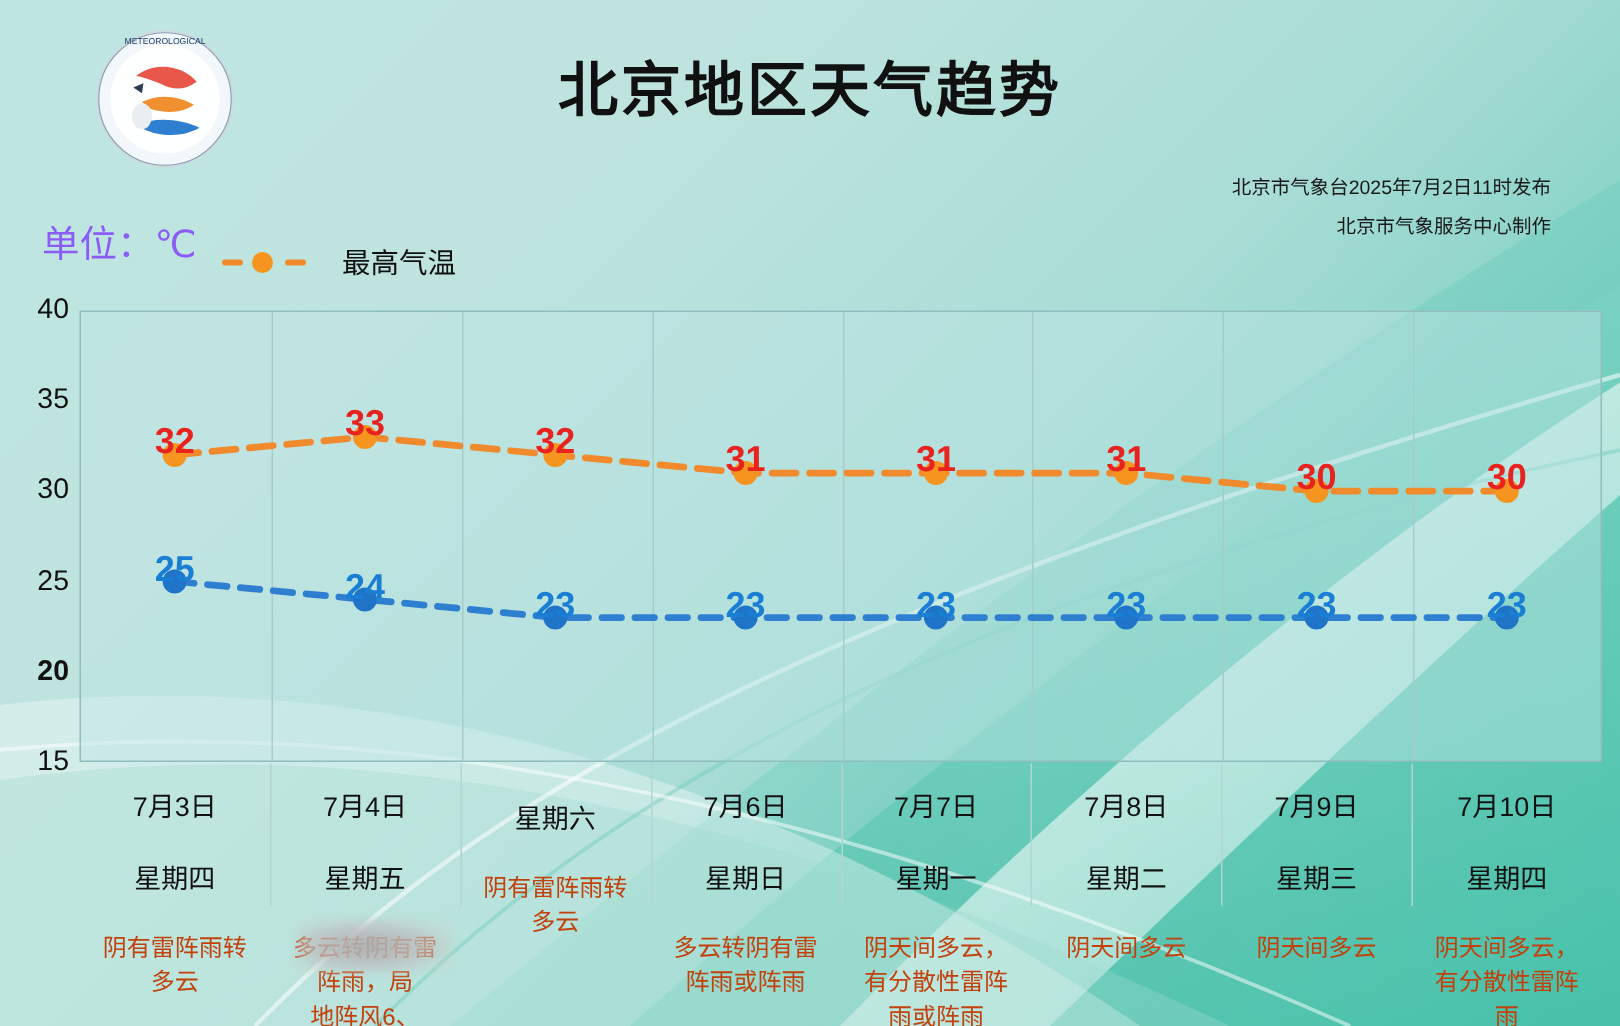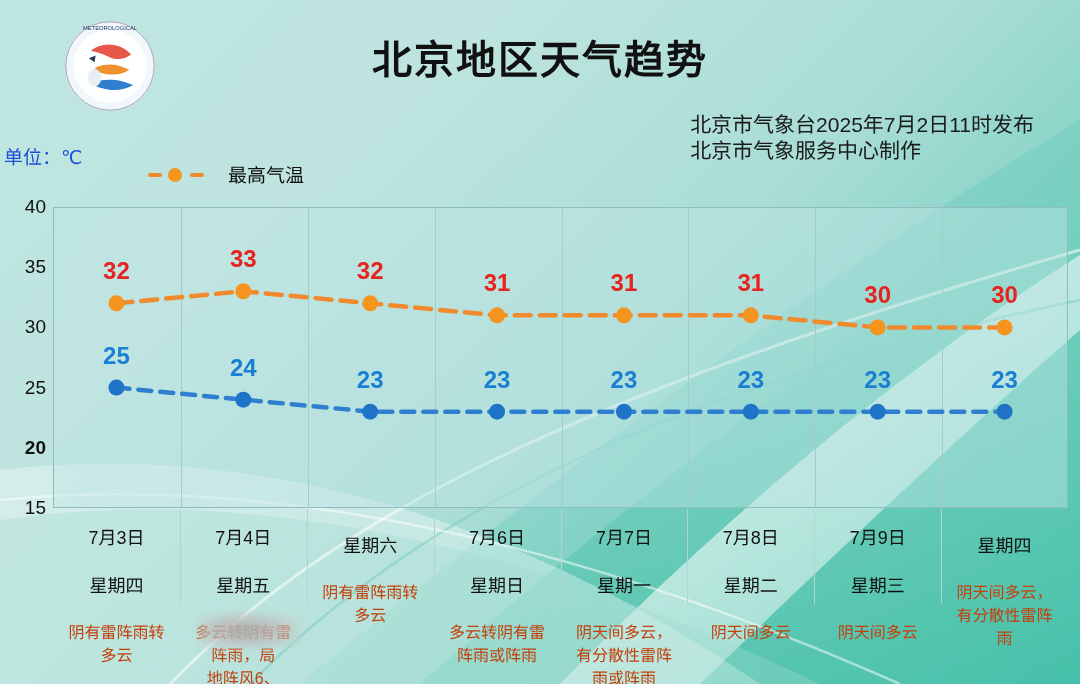--- a/index.html
+++ b/index.html
@@ -18,25 +18,25 @@
   .logo { position:absolute; left:62px; top:18px; width:96px; height:96px; z-index:3; }
 
   
   .title {
     position:absolute; left:0; top:28px; width:1080px; text-align:center;
     font-size:40px; font-weight:bold; letter-spacing:2px; color:#111; z-index:3;
     font-family:"Liberation Sans","DejaVu Sans",sans-serif;
   }
   .issue {
     position:absolute; right:46px; top:112px; z-index:3;
-    font-size:21px; line-height:26px; color:#1a1a1a; text-align:left;
+    font-size:13px; line-height:26px; color:#1a1a1a; text-align:right;
   }
   .unit {
-    position:absolute; left:4px; top:142px; z-index:3;
-    font-size:19px; color:#1d4ed8;
+    position:absolute; left:28px; top:142px; z-index:3;
+    font-size:25px; color:#8b5cf6;
   }
 
   
   .legend { position:absolute; left:148px; top:160px; z-index:3; display:flex; align-items:center; gap:34px; }
   .lg-item { display:flex; align-items:center; gap:24px; }
   .lg-mark { position:relative; width:56px; height:14px; }
   .lg-dash { position:absolute; top:6px; height:4px; border-radius:2px; }
   .lg-dash.a { left:0; width:14px; }
   .lg-dash.b { right:0; width:14px; }
   .lg-dot { position:absolute; left:20px; top:1px; width:14px; height:14px; border-radius:50%; }
@@ -174,21 +174,21 @@
     <circle cx="63.4375" cy="180.6" r="8" fill="#1f74c8"></circle>
     <circle cx="190.3125" cy="192.64" r="8" fill="#1f74c8"></circle>
     <circle cx="317.1875" cy="204.68" r="8" fill="#1f74c8"></circle>
     <circle cx="444.0625" cy="204.68" r="8" fill="#1f74c8"></circle>
     <circle cx="570.9375" cy="204.68" r="8" fill="#1f74c8"></circle>
     <circle cx="697.8125" cy="204.68" r="8" fill="#1f74c8"></circle>
     <circle cx="824.6875" cy="204.68" r="8" fill="#1f74c8"></circle>
     <circle cx="951.5625" cy="204.68" r="8" fill="#1f74c8"></circle>
   </svg>
 
-<div id="value-labels" style="position:absolute;inset:0;z-index:5;pointer-events:none;">
+<div id="value-labels" style="position:absolute;inset:0;z-index:5;pointer-events:none;margin-top:24px;">
     <div class="dlabel hi" style="left: 116.438px; top: 271.32px;">32</div>
     <div class="dlabel hi" style="left: 243.312px; top: 259.28px;">33</div>
     <div class="dlabel hi" style="left: 370.188px; top: 271.32px;">32</div>
     <div class="dlabel hi" style="left: 497.062px; top: 283.36px;">31</div>
     <div class="dlabel hi" style="left: 623.938px; top: 283.36px;">31</div>
     <div class="dlabel hi" style="left: 750.812px; top: 283.36px;">31</div>
     <div class="dlabel hi" style="left: 877.688px; top: 295.4px;">30</div>
     <div class="dlabel hi" style="left: 1004.56px; top: 295.4px;">30</div>
     <div class="dlabel lo" style="left: 116.438px; top: 355.6px;">25</div>
     <div class="dlabel lo" style="left: 243.312px; top: 367.64px;">24</div>
@@ -229,18 +229,19 @@
       <div class="xdate">7月8日</div>
       <div class="xday">星期二</div>
       <div class="xdesc">阴天间多云</div>
     </div>
     <div class="xcol">
       <div class="xdate">7月9日</div>
       <div class="xday">星期三</div>
       <div class="xdesc">阴天间多云</div>
     </div>
     <div class="xcol">
+      <div class="xdate">7月10日</div>
       <div class="xday">星期四</div>
       <div class="xdesc">阴天间多云，<br>有分散性雷阵<br>雨</div>
     </div>
   </div>
 
 <div class="smudge"></div>
 
 </body></html>

